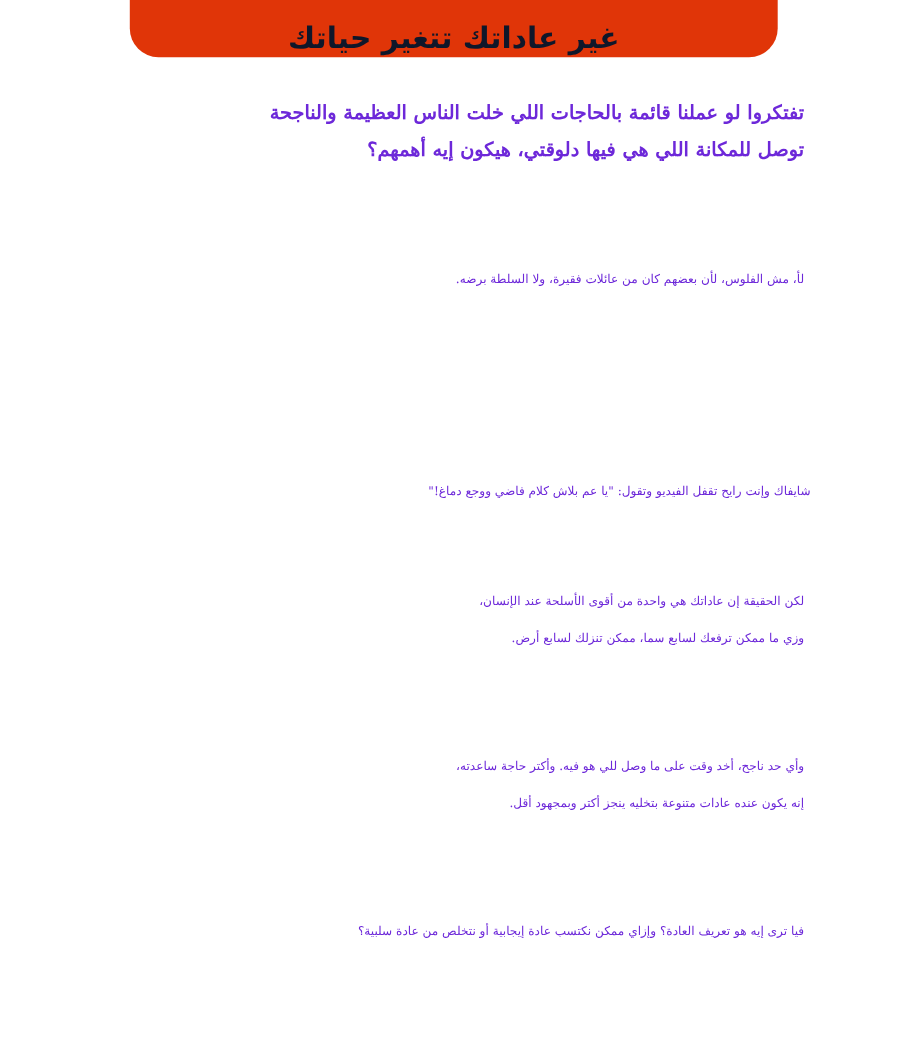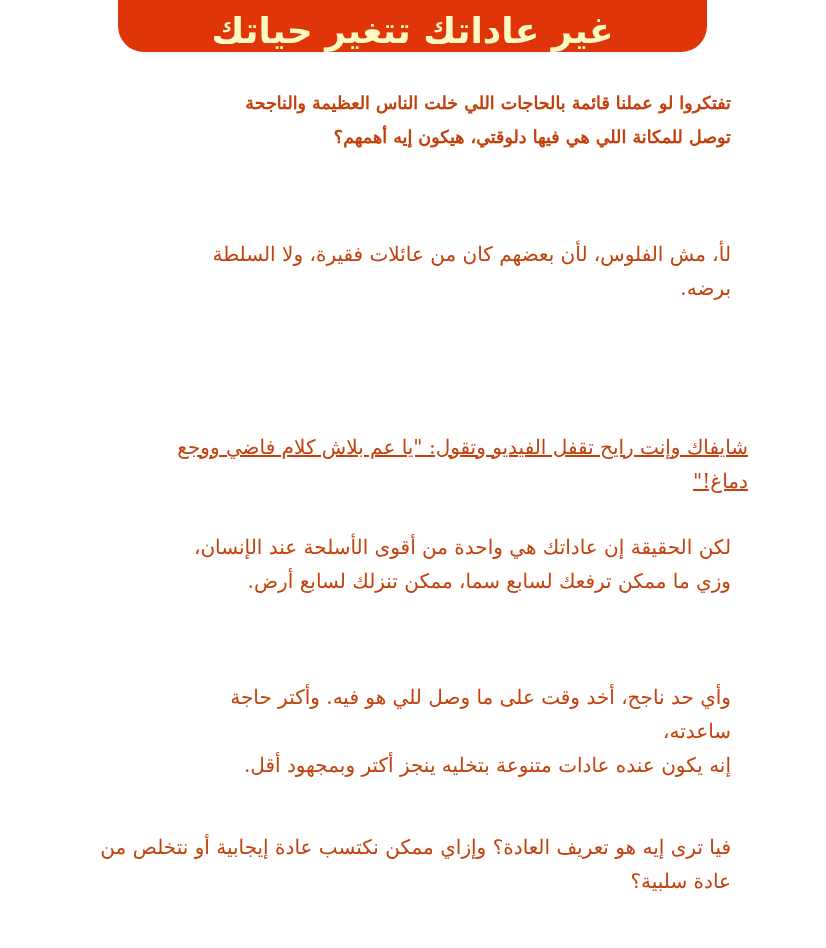--- a/index.html
+++ b/index.html
@@ -32,24 +32,24 @@
     height: 66px;
     background: #e03508;
     border-radius: 0 0 26px 26px;
     display: flex;
     align-items: flex-end;
     justify-content: center;
     box-sizing: border-box;
     padding-bottom: 2px;
   }
   .banner-title {
-    color: #fef9c3;
+    color: #0f172a;
     font-family: "DejaVu Sans", sans-serif;
     font-weight: bold;
-    font-size: 36px;
+    font-size: 27px;
     line-height: 1.05;
     letter-spacing: 0px;
     white-space: nowrap;
     direction: rtl;
     unicode-bidi: isolate;
   }
 
   
   .page {
     position: absolute;
@@ -59,42 +59,42 @@
     height: 896px;
     box-sizing: border-box;
   }
 
   .para {
     position: absolute;
     direction: rtl;
     text-align: right;
     unicode-bidi: isolate;
     font-family: "DejaVu Serif", serif;
-    color: #c2410c;
+    color: #6d28d9;
   }
 
   .para.bold {
     font-weight: bold;
     font-size: 17.5px;
     line-height: 34px;
     letter-spacing: -0.2px;
   }
 
   .para.normal {
     font-weight: normal;
-    font-size: 20px;
+    font-size: 11px;
     line-height: 34px;
     letter-spacing: -0.2px;
   }
 
   
   #p-intro   { top: 34px;  right: 95px; width: 545px; }
   #p-money   { top: 185px; right: 95px; width: 545px; }
   #p-answer  { top: 275px; right: 95px; width: 560px; }
-  #p-closing { top: 378px; right: 78px; width: 600px; text-decoration: underline; }
+  #p-closing { top: 378px; right: 89px; width: 600px; }
   #p-truth   { top: 478px; right: 95px; width: 560px; }
   #p-success { top: 628px; right: 95px; width: 560px; }
   #p-question{ top: 778px; right: 95px; width: 655px; }
 
   .line { display: block; }
 </style>
 </head>
 <body>
 
 <div class="banner-wrap">

